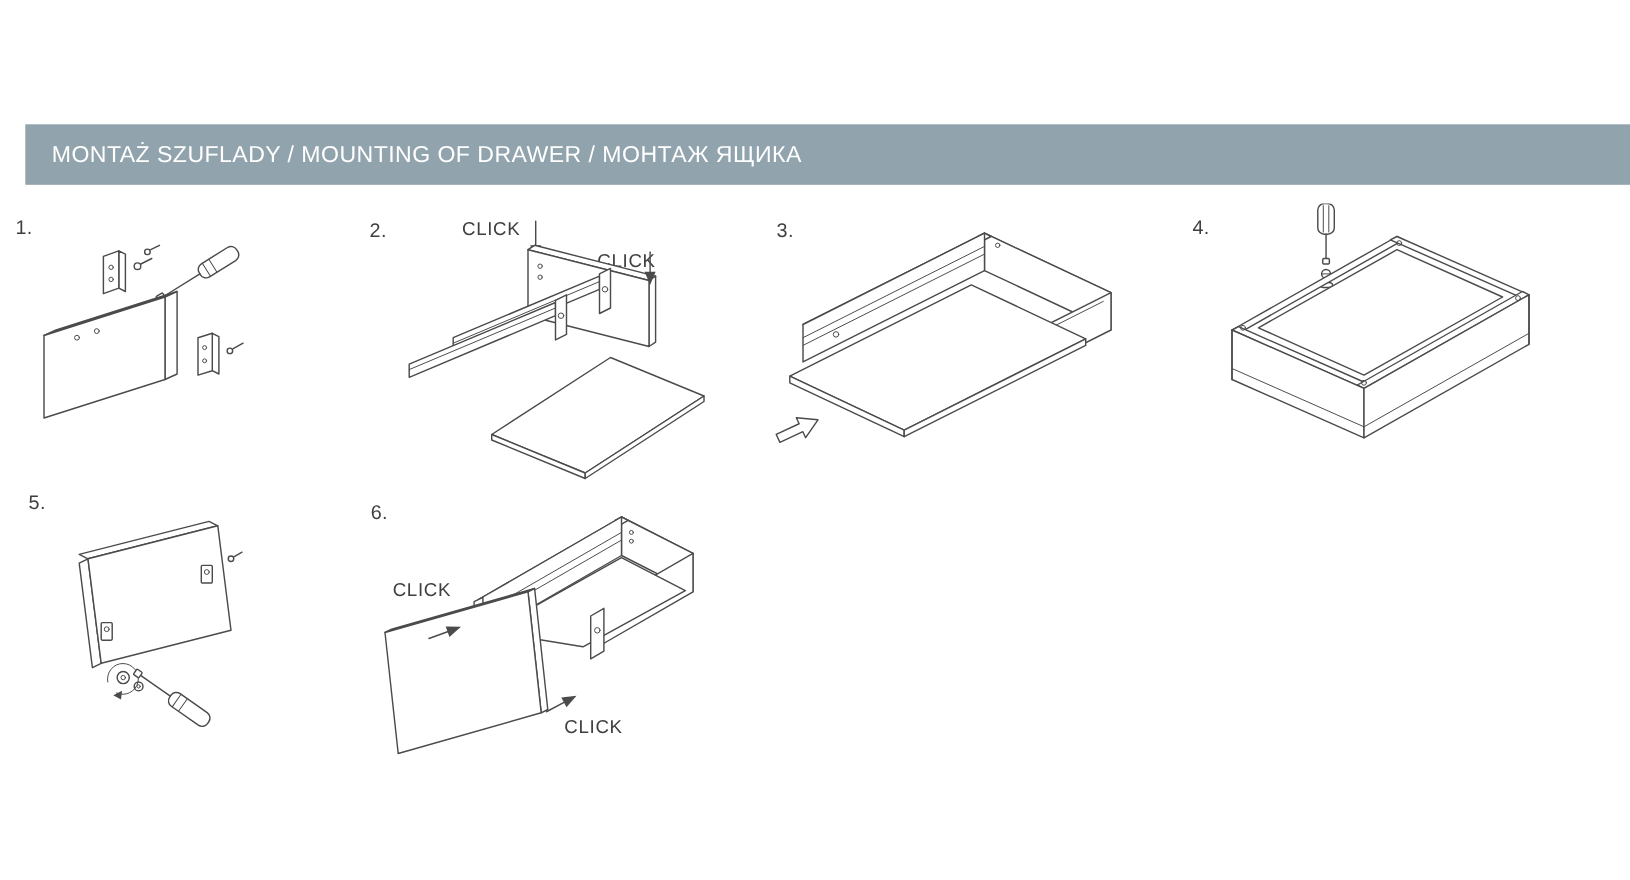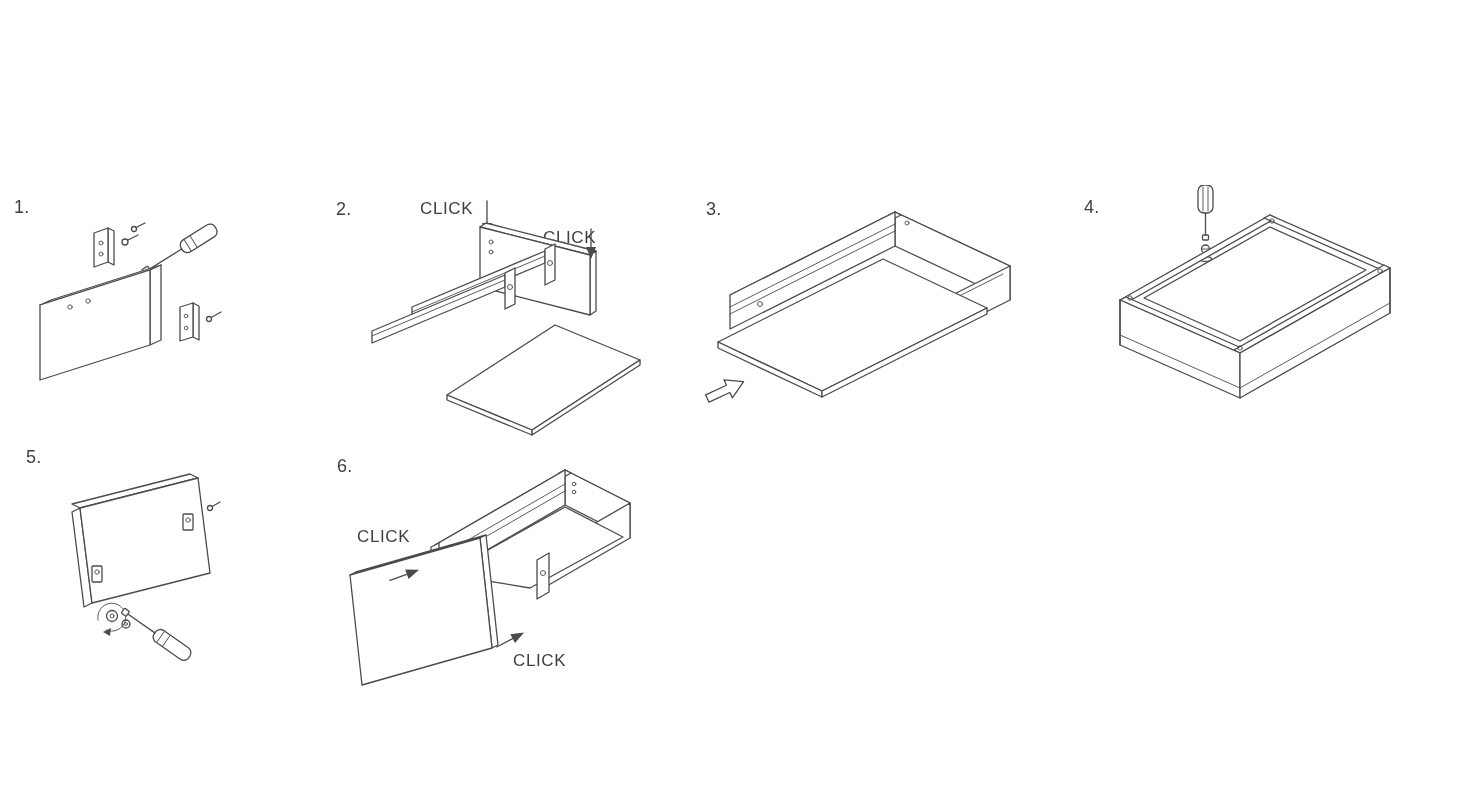--- a/index.html
+++ b/index.html
@@ -31,20 +31,23 @@
   .fw{fill:#ffffff;stroke:var(--line);stroke-width:1.3;stroke-linejoin:round;stroke-linecap:round;}
   .ln{fill:none;stroke:var(--line);stroke-width:1.3;stroke-linejoin:round;stroke-linecap:round;}
   .thin{fill:none;stroke:var(--line);stroke-width:0.9;stroke-linejoin:round;stroke-linecap:round;}
   .fd{fill:var(--line);stroke:none;}
 </style>
 </head>
 <body>
 
 <div class="page">
 
+  <div class="header-bar">
+    <div class="header-title">MONTAŻ SZUFLADY / MOUNTING OF DRAWER / МОНТАЖ ЯЩИКА</div>
+  </div>
 
   <div class="step-number" style="left:14px;top:197px;">1.</div>
   <div class="step-number" style="left:336px;top:199px;">2.</div>
   <div class="step-number" style="left:706px;top:199px;">3.</div>
   <div class="step-number" style="left:1084px;top:197px;">4.</div>
   <div class="step-number" style="left:26px;top:447px;">5.</div>
   <div class="step-number" style="left:337px;top:456px;">6.</div>
 
   <div class="click-label" style="left:420px;top:199px;">CLICK</div>
   <div class="click-label" style="left:543px;top:228px;">CLICK</div>

